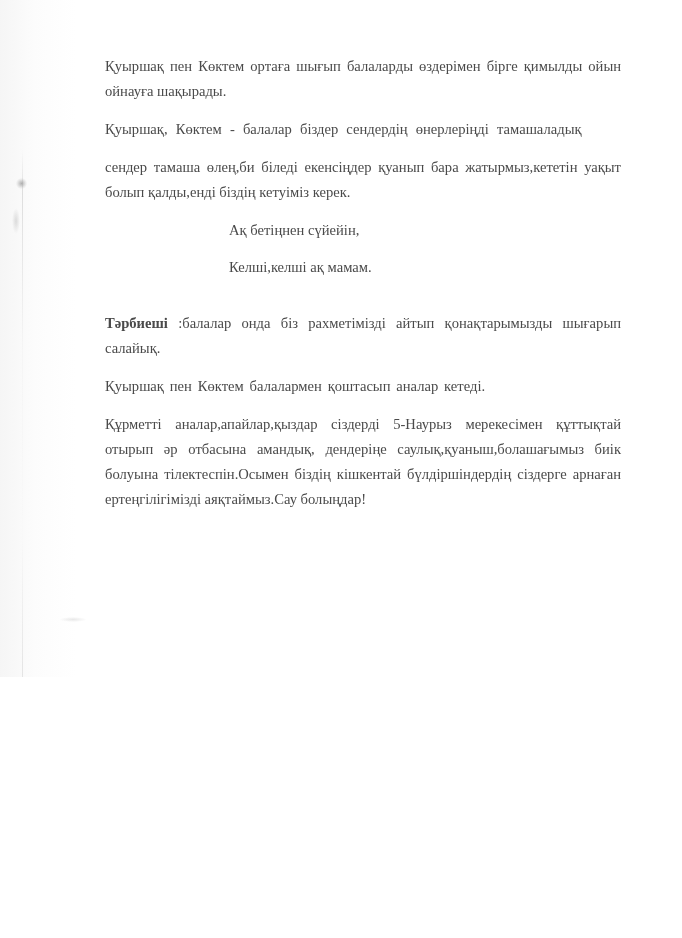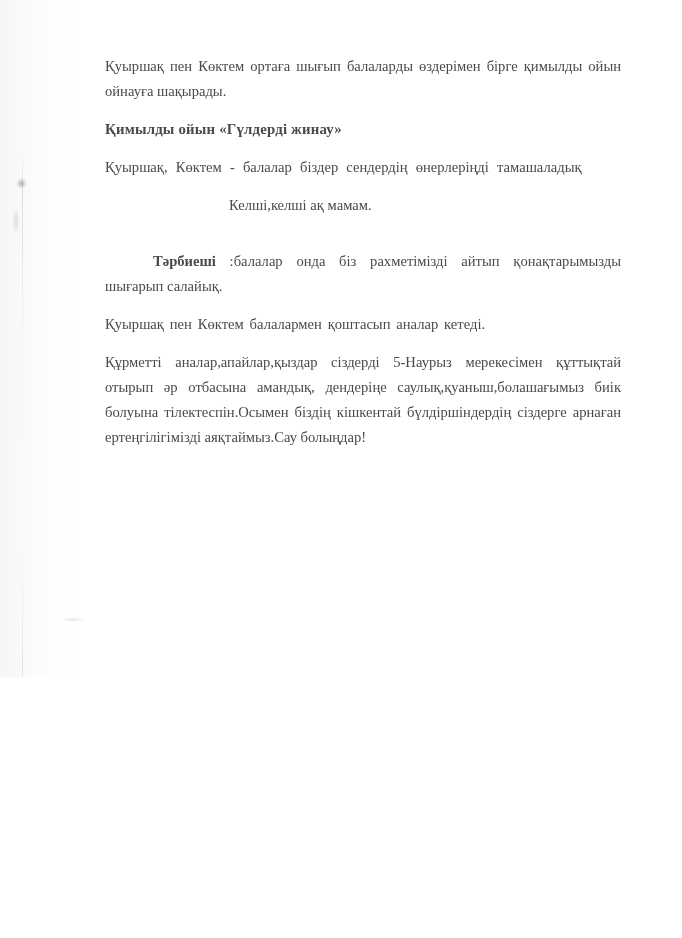--- a/index.html
+++ b/index.html
@@ -107,21 +107,20 @@
   h2.heading {
     margin: 0 0 14px 0;
     font-size: 14.8px;
     line-height: 24px;
     font-weight: bold;
     letter-spacing: 0.2px;
   }
 
   .lead {
     font-weight: bold;
-    margin-left: 48px;
   }
 
   .verse {
     margin: 0 0 12px 0;
     padding-left: 124px;
     font-size: 14.6px;
     line-height: 25px;
     text-align: left;
   }
   .verse.first { margin-top: 6px; }
@@ -146,26 +145,27 @@
   <div class="smudge smudge-b"></div>
   <div class="smudge smudge-c"></div>
   <div class="smudge smudge-d"></div>
   <div class="smudge smudge-e"></div>
   <div class="smudge smudge-f"></div>
 
   <div class="body-text">
 
     <p class="para">Қуыршақ пен Көктем ортаға шығып балаларды өздерімен бірге қимылды ойын ойнауға шақырады.</p>
 
-    <h2 class="heading">Қимылды ойын «Гүлдерді жинау»</h2>
 
 
     <p class="para loose-2 tight">Қуыршақ, Көктем - балалар біздер сендердің өнерлеріңді тамашаладық</p>
 
+    <p class="para">сендер тамаша өлең,би біледі екенсіңдер қуанып бара жатырмыз,кететін уақыт болып қалды,енді біздің кетуіміз керек.</p>
 
+    <p class="verse first">Ақ бетіңнен сүйейін,</p>
 
     <p class="verse second">Келші,келші ақ мамам.</p>
 
     <p class="para"><span class="lead">Тәрбиеші</span><span> :балалар онда біз рахметімізді айтып  қонақтарымызды  шығарып салайық.</span></p>
 
     <p class="para loose gap-top">Қуыршақ пен Көктем  балалармен  қоштасып  аналар  кетеді.</p>
 
 
     <p class="para">Құрметті аналар,апайлар,қыздар сіздерді 5-Наурыз мерекесімен құттықтай отырып әр отбасына амандық, дендеріңе саулық,қуаныш,болашағымыз биік болуына тілектеспін.Осымен біздің кішкентай бүлдіршіндердің сіздерге арнаған ертеңгілігімізді аяқтаймыз.Сау болыңдар!</p>
 

